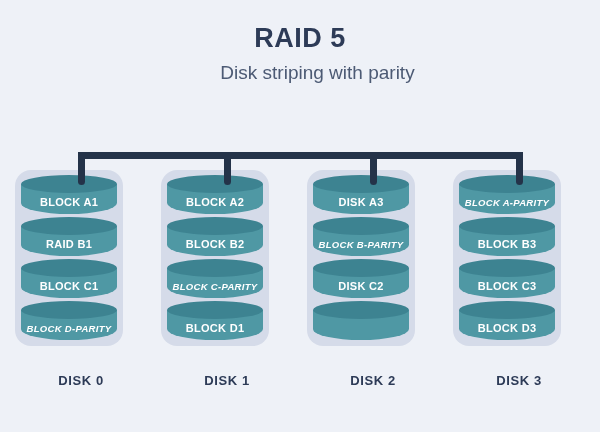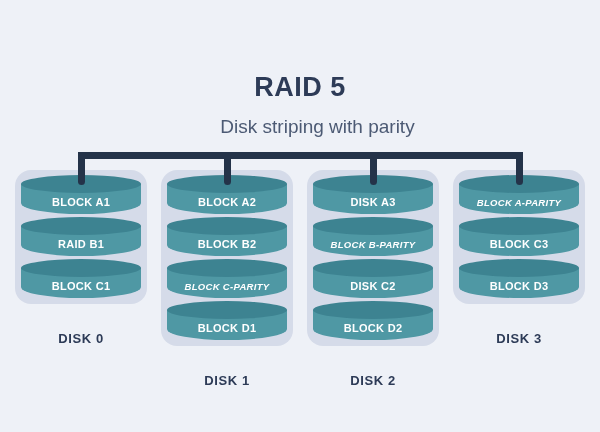--- a/index.html
+++ b/index.html
@@ -5,22 +5,22 @@
   html, body { margin: 0; padding: 0; }
   .stage {
     position: relative;
     width: 600px;
     height: 432px;
     background: #eef1f7;
     font-family: "Liberation Sans", sans-serif;
     overflow: hidden;
   }
   .page-title {
-    margin: 16px;
-    padding-top: 58px;
+    margin: 0;
+    padding-top: 25px;
     text-align: center;
     font-size: 27px;
     line-height: 27px;
     font-weight: 800;
     letter-spacing: 0.5px;
     color: #2d3b57;
   }
   .page-subtitle {
     margin: 11px 0 0 0;
     text-align: center;
@@ -45,21 +45,21 @@
   .drop-2 { left: 370px; }
   .drop-3 { left: 516px; }
   
   .disks {
     position: absolute; top: 170px; left: 0; width: 600px;
     display: flex; justify-content: center; gap: 14px; z-index: 1;
   }
   .disk { width: 132px; }
   .disk-case {
     box-sizing: border-box;
-    width: 132px;
+    width: 108px;
     padding: 5px 6px 6px 6px;
     background: #d5dbe9;
     border-radius: 16px;
     display: flex;
     flex-direction: column;
     gap: 3px;
   }
   .block { position: relative; height: 39px; }
   .cyl-top {
     position: absolute; top: 0; left: 0; right: 0; height: 18px;
@@ -115,20 +115,25 @@
         <div class="block">
           <div class="cyl-top"></div>
           <div class="cyl-body"></div>
           <span class="block-label">RAID B1</span>
         </div>
         <div class="block">
           <div class="cyl-top"></div>
           <div class="cyl-body"></div>
           <span class="block-label">BLOCK C1</span>
         </div>
+        <div class="block">
+          <div class="cyl-top"></div>
+          <div class="cyl-body"></div>
+          <span class="block-label small">BLOCK D-PARITY</span>
+        </div>
       </div>
       <div class="disk-label">DISK 0</div>
     </div>
 
     <div class="disk">
       <div class="disk-case">
         <div class="block">
           <div class="cyl-top"></div>
           <div class="cyl-body"></div>
           <span class="block-label">BLOCK A2</span>
@@ -165,32 +170,36 @@
           <span class="block-label small">BLOCK B-PARITY</span>
         </div>
         <div class="block">
           <div class="cyl-top"></div>
           <div class="cyl-body"></div>
           <span class="block-label">DISK C2</span>
         </div>
         <div class="block">
           <div class="cyl-top"></div>
           <div class="cyl-body"></div>
-          <span class="block-label">BLOCK D2</span>
         </div>
       </div>
       <div class="disk-label">DISK 2</div>
     </div>
 
     <div class="disk">
       <div class="disk-case">
         <div class="block">
           <div class="cyl-top"></div>
           <div class="cyl-body"></div>
           <span class="block-label small">BLOCK A-PARITY</span>
+        </div>
+        <div class="block">
+          <div class="cyl-top"></div>
+          <div class="cyl-body"></div>
+          <span class="block-label">BLOCK B3</span>
         </div>
         <div class="block">
           <div class="cyl-top"></div>
           <div class="cyl-body"></div>
           <span class="block-label">BLOCK C3</span>
         </div>
         <div class="block">
           <div class="cyl-top"></div>
           <div class="cyl-body"></div>
           <span class="block-label">BLOCK D3</span>

